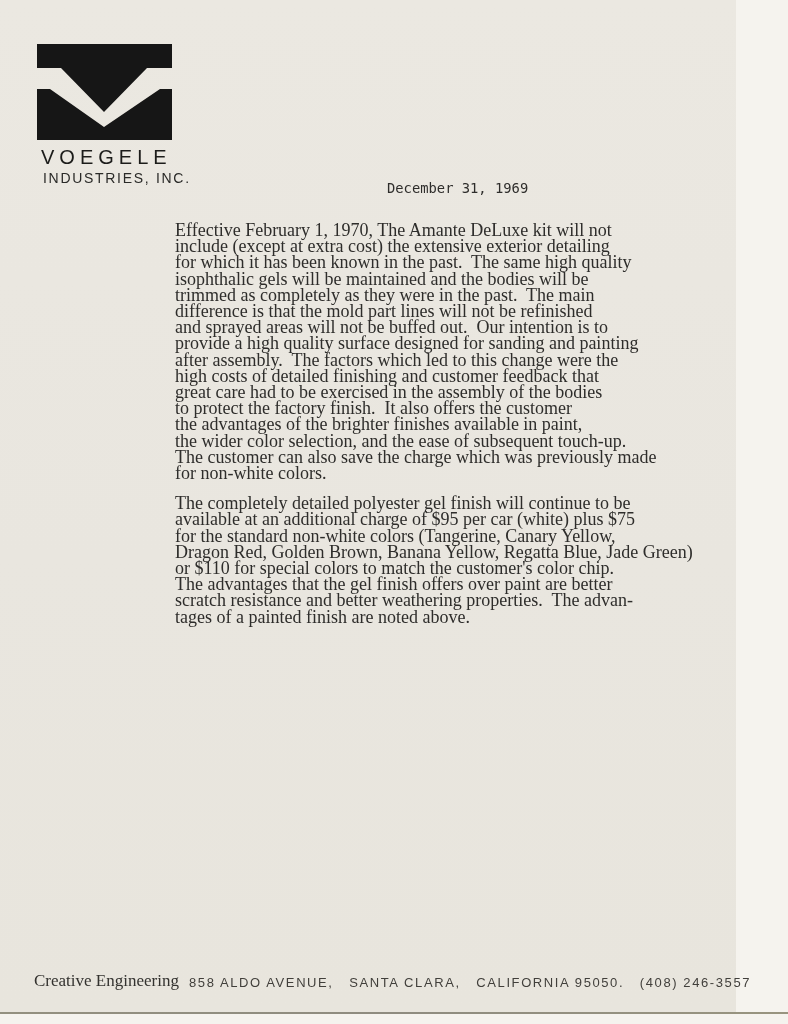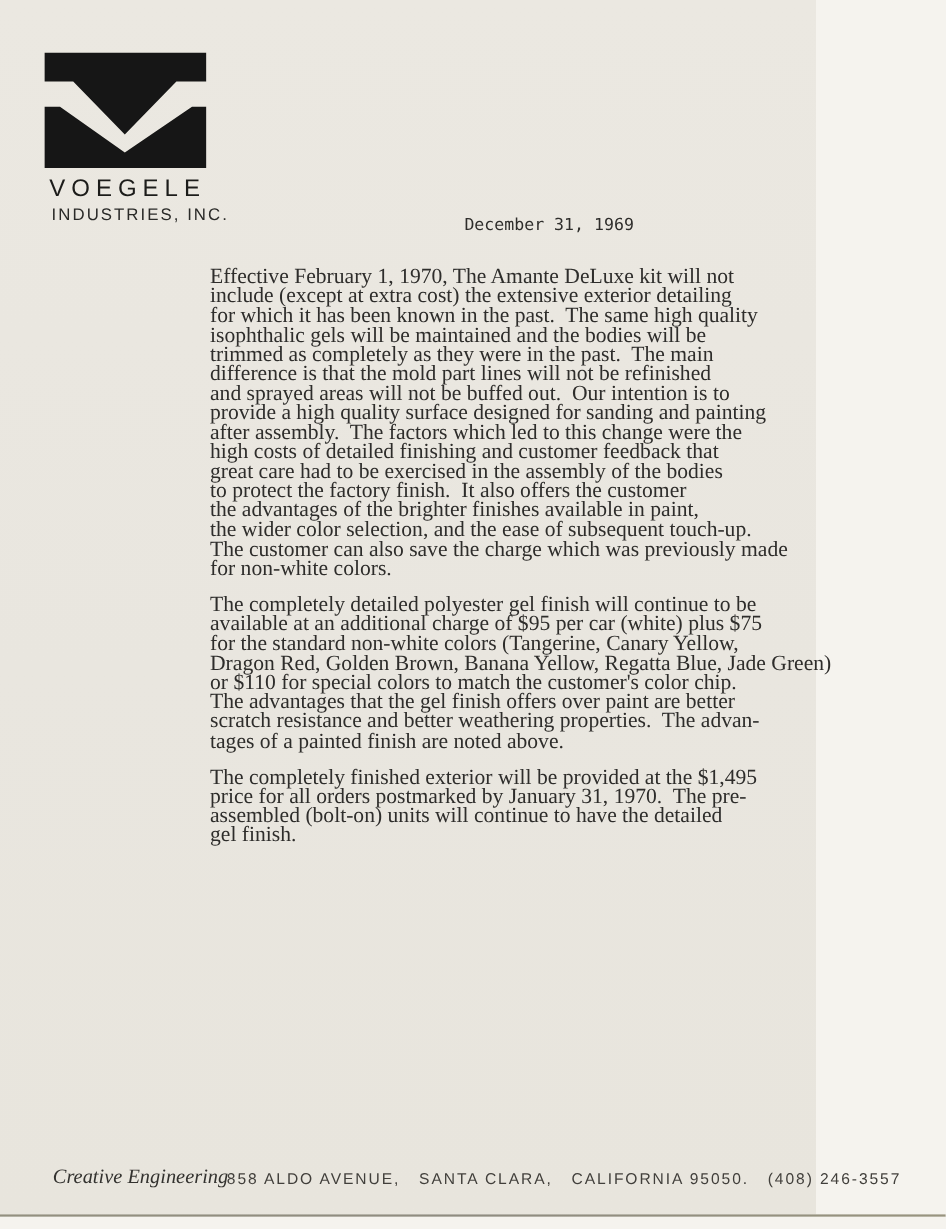--- a/index.html
+++ b/index.html
@@ -10,21 +10,21 @@
     width: 788px;
     height: 1024px;
     position: relative;
     background: #f5f3ee;
     overflow: hidden;
     font-family: "Liberation Sans", sans-serif;
   }
   .paper {
     position: absolute;
     left: 0; top: 0;
-    width: 680px;
+    width: 736px;
     height: 1012px;
     background: linear-gradient(180deg, #ebe8e1 0%, #e9e6df 55%, #e8e5dd 100%);
   }
   .scan-edge-line {
     position: absolute;
     left: 0; top: 1012px;
     width: 788px;
     height: 2px;
     background: linear-gradient(90deg, #93907f 0%, #8f8c80 50%, #98947f 100%);
   }
@@ -79,25 +79,23 @@
     font-family: Liberation Serif, serif;
     font-size: 18px;
     line-height: 16.2px;
     color: #2e2d2b;
     white-space: pre;
   }
   .footer-tagline {
     position: absolute;
     left: 34px; top: 971px;
     font-family: "Liberation Serif", serif;
-    font-style: italic;
     font-size: 17px;
     color: #33322f;
     white-space: pre;
-    margin-left: 10px;
   }
   .footer-address {
     position: absolute;
     left: 189px; top: 975px;
     font-family: "Liberation Sans", sans-serif;
     font-size: 13px;
     letter-spacing: 1.6px;
     color: #413f3b;
     white-space: pre;
   }
@@ -136,24 +134,20 @@
 The customer can also save the charge which was previously made
 for non-white colors.</p>
       <p>The completely detailed polyester gel finish will continue to be
 available at an additional charge of $95 per car (white) plus $75
 for the standard non-white colors (Tangerine, Canary Yellow,
 Dragon Red, Golden Brown, Banana Yellow, Regatta Blue, Jade Green)
 or $110 for special colors to match the customer's color chip.
 The advantages that the gel finish offers over paint are better
 scratch resistance and better weathering properties.  The advan-
 tages of a painted finish are noted above.</p>
-      <p>The completely finished exterior will be provided at the $1,495
-price for all orders postmarked by January 31, 1970.  The pre-
-assembled (bolt-on) units will continue to have the detailed
-gel finish.</p>
     </div>
 
   <div class="footer-tagline">Creative Engineering</div>
 
   <div class="footer-address">858 ALDO AVENUE,   SANTA CLARA,   CALIFORNIA 95050.   (408) 246-3557</div>
 
 </div>
 
 <div class="scan-edge-line"></div>
 <div class="scan-bottom-strip"></div>

